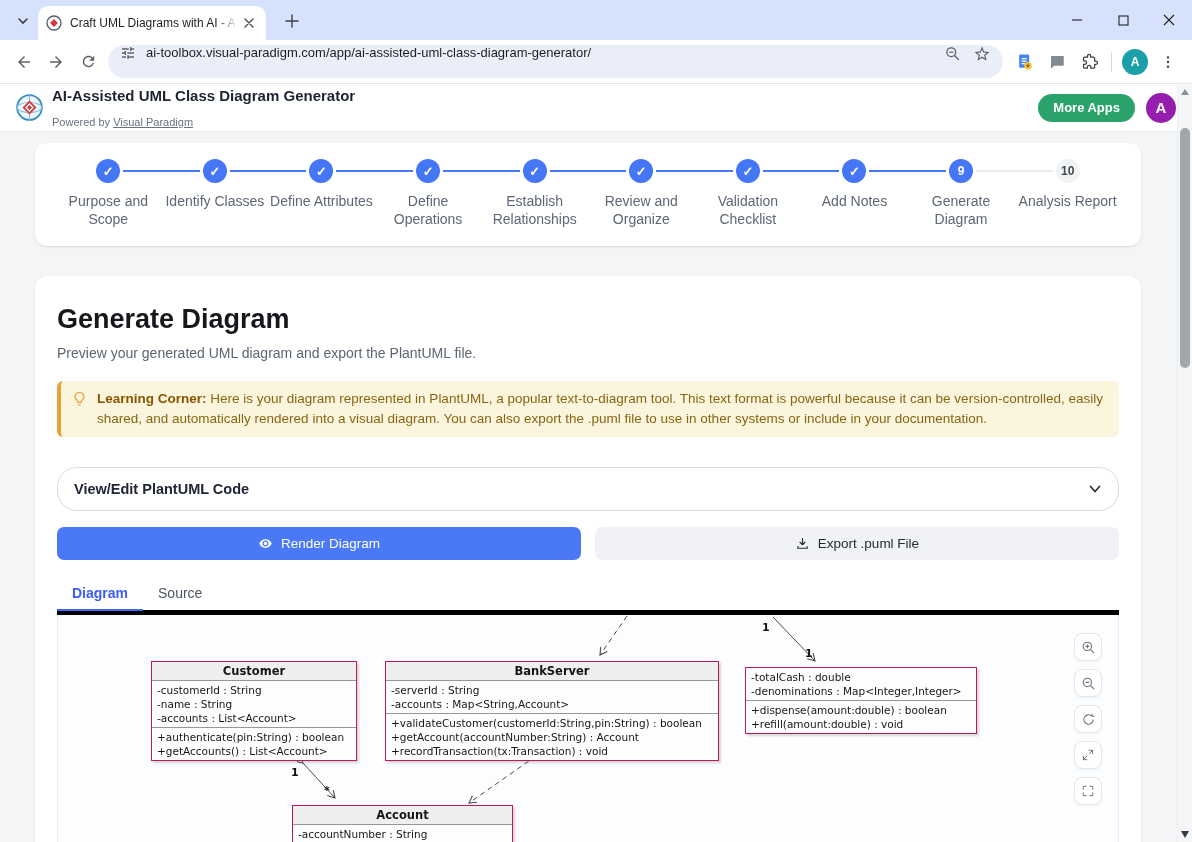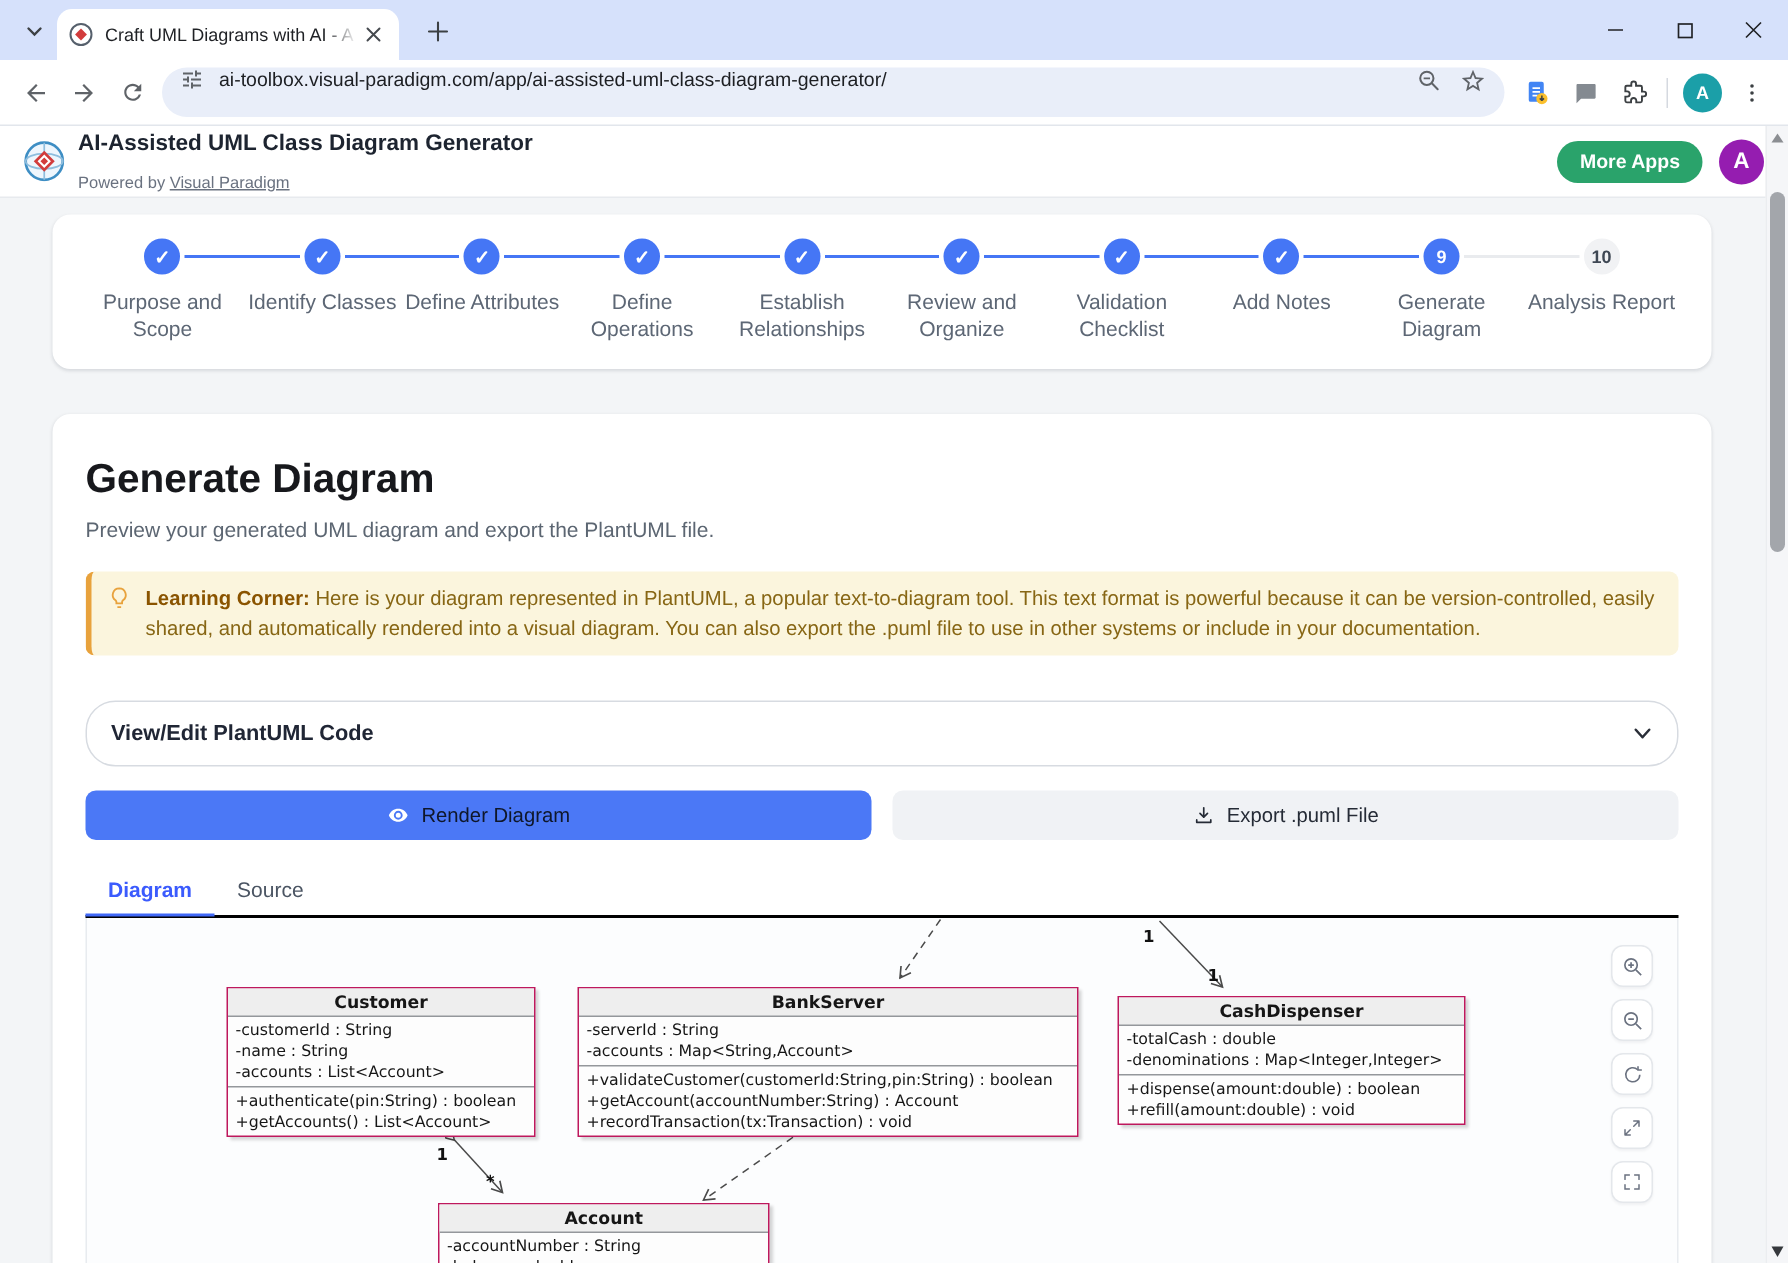--- a/index.html
+++ b/index.html
@@ -73,24 +73,24 @@
   .learning { margin-top:20px; background:#fbf5dd; border-left:4px solid #e8a23c; border-radius:6px;
     padding:8px 14px 8px 11px; display:flex; gap:10px; color:#876614; font-size:13.5px; line-height:20px; }
   .learning .bulb { margin-top:2px; flex:0 0 auto; }
   .learning b { color:#8a5400; }
   .collapse { margin-top:30px; height:44px; border:1px solid #d7dbe1; border-radius:20px; display:flex;
     align-items:center; justify-content:space-between; padding:0 16px; }
   .collapse-label { font-size:14.5px; font-weight:700; color:#20263 5; color:#202635; }
   .btn-row { display:flex; gap:14px; margin-top:16px; }
   .btn { flex:1; height:33px; border:none; border-radius:7px; display:flex; align-items:center; justify-content:center;
     gap:8px; font-size:13.5px; font-family:inherit; }
-  .btn.primary { background:#4b78f6; color:#0f172a; }
+  .btn.primary { background:#4b78f6; color:#ffffff; }
   .btn.secondary { background:#f0f2f5; color:#252b36; }
 
-  .tabs { display:flex; margin-top:17px; border-bottom:2px solid #000000; }
+  .tabs { display:flex; margin-top:17px; border-bottom:5px solid #000000; }
   .tab-item { padding:8px 15px 9px; font-size:14px; color:#4b5563; position:relative; }
   .tab-item.active { color:#3b5bfd; font-weight:700; }
   .tab-item.active::after { content:''; position:absolute; left:0; right:0; bottom:-1px; height:2px; background:#4169f7; }
 
   
   .canvas { position:relative; height:236px; background:#fcfdfe; border-left:1px solid #e8ebef; border-right:1px solid #e8ebef; overflow:hidden; }
   .uml-class { position:absolute; background:#fdfdfd; border:1px solid #be185d; box-shadow:2px 2px 2px rgba(0,0,0,.16);
     font-family:"DejaVu Sans", sans-serif; font-size:10.5px; color:#161616; }
   .uml-title { background:#eee; border-bottom:1px solid #94979b; text-align:center; font-weight:700; font-size:11.5px;
     padding:2px 4px; line-height:14px; }
@@ -391,21 +391,20 @@
             <div class="uml-row">-accounts : Map&lt;String,Account&gt;</div>
           </div>
         <div class="uml-ops">
             <div class="uml-row">+validateCustomer(customerId:String,pin:String) : boolean</div>
             <div class="uml-row">+getAccount(accountNumber:String) : Account</div>
             <div class="uml-row">+recordTransaction(tx:Transaction) : void</div>
           </div>
       </div>
 
       <div class="uml-class" style="left:687px;top:52px;width:232px">
-        <div class="uml-title">CashDispenser</div>
         <div class="uml-attrs">
             <div class="uml-row">-totalCash : double</div>
             <div class="uml-row">-denominations : Map&lt;Integer,Integer&gt;</div>
           </div>
         <div class="uml-ops">
             <div class="uml-row">+dispense(amount:double) : boolean</div>
             <div class="uml-row">+refill(amount:double) : void</div>
           </div>
       </div>
 

